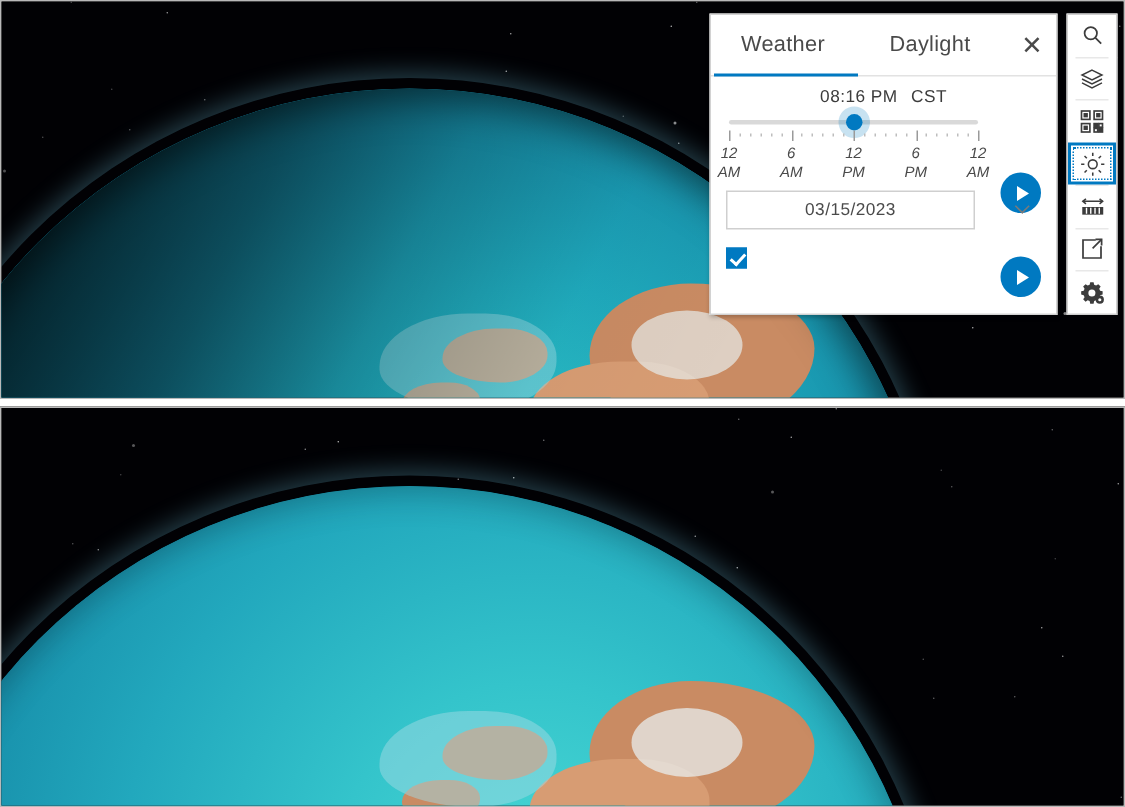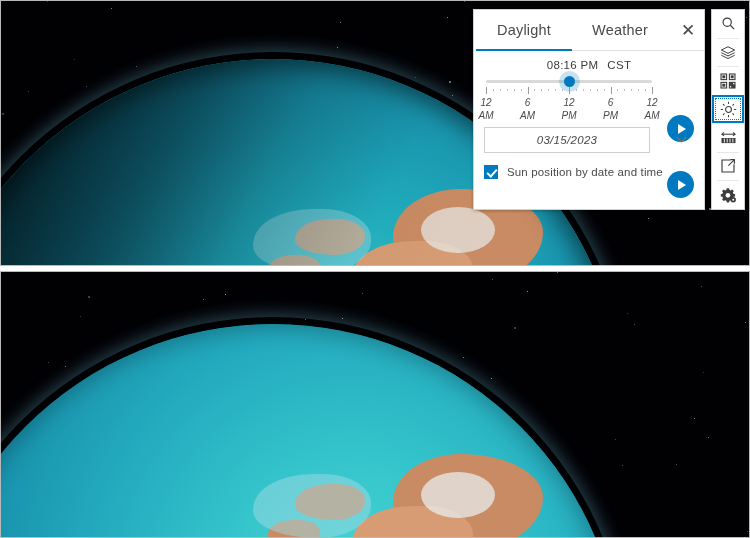--- a/index.html
+++ b/index.html
@@ -239,21 +239,20 @@
     border-top: 5px solid transparent;
     border-bottom: 5px solid transparent;
     margin-left: 3px;
   }
   #play-time { right: 10px; top: 64px; }
   #play-date { right: 10px; top: 120px; }
 
   .date-row {
     position: relative;
     margin-top: 3px;
-    font-style: italic;
   }
   .date-input {
     position: relative;
     width: 166px;
     height: 26px;
     border: 1px solid #cfcfcf;
     background: #ffffff;
     display: flex;
     align-items: center;
     justify-content: center;
@@ -419,22 +418,22 @@
         <div class="land l-shelf" style="left:330px;top:150px;width:118px;height:64px;opacity:.45;"></div>
 
         <div class="limb"></div>
         <div class="terminator"></div>
       </div>
       <div class="atmo"></div>
     </div>
 
     <div class="panel" id="panel-top">
       <div class="tabs">
+        <div class="tab" id="tab-weather">Weather</div>
         <div class="tab" id="tab-daylight">Daylight</div>
-        <div class="tab" id="tab-weather">Weather</div>
         <div class="close-btn">✕</div>
         <div class="tab-underline"></div>
       </div>
       <div class="panel-body">
         <div class="time-row">
           <span>08:16 PM</span><span class="tz">CST</span>
         </div>
         <div class="slider-block">
           <div class="slider-track">
             <div class="slider-thumb-halo" style="left: 50%;"></div>
@@ -480,21 +479,20 @@
         </div>
         <div class="date-row">
           <div class="date-input" title="mm/dd/yyyy">03/15/2023</div>
           <div class="caret"></div>
         </div>
         <div class="play-btn" id="play-date">
           <div class="tri"></div>
         </div>
         <div class="check-row">
           <div class="cbox checked"></div>
-          <div class="check-label">Sun position by date and time</div>
         </div>
       </div>
     </div>
 
     <div class="toolstrip" id="toolstrip-top">
       <div class="tool">
         <span>
           <svg width="15" height="15" viewBox="0 0 16 16" fill="none" stroke="#3c3c3c" stroke-width="1.25">
             <circle cx="6.6" cy="6.6" r="4.4"></circle>
               <line x1="9.9" y1="9.9" x2="14" y2="14"></line>

